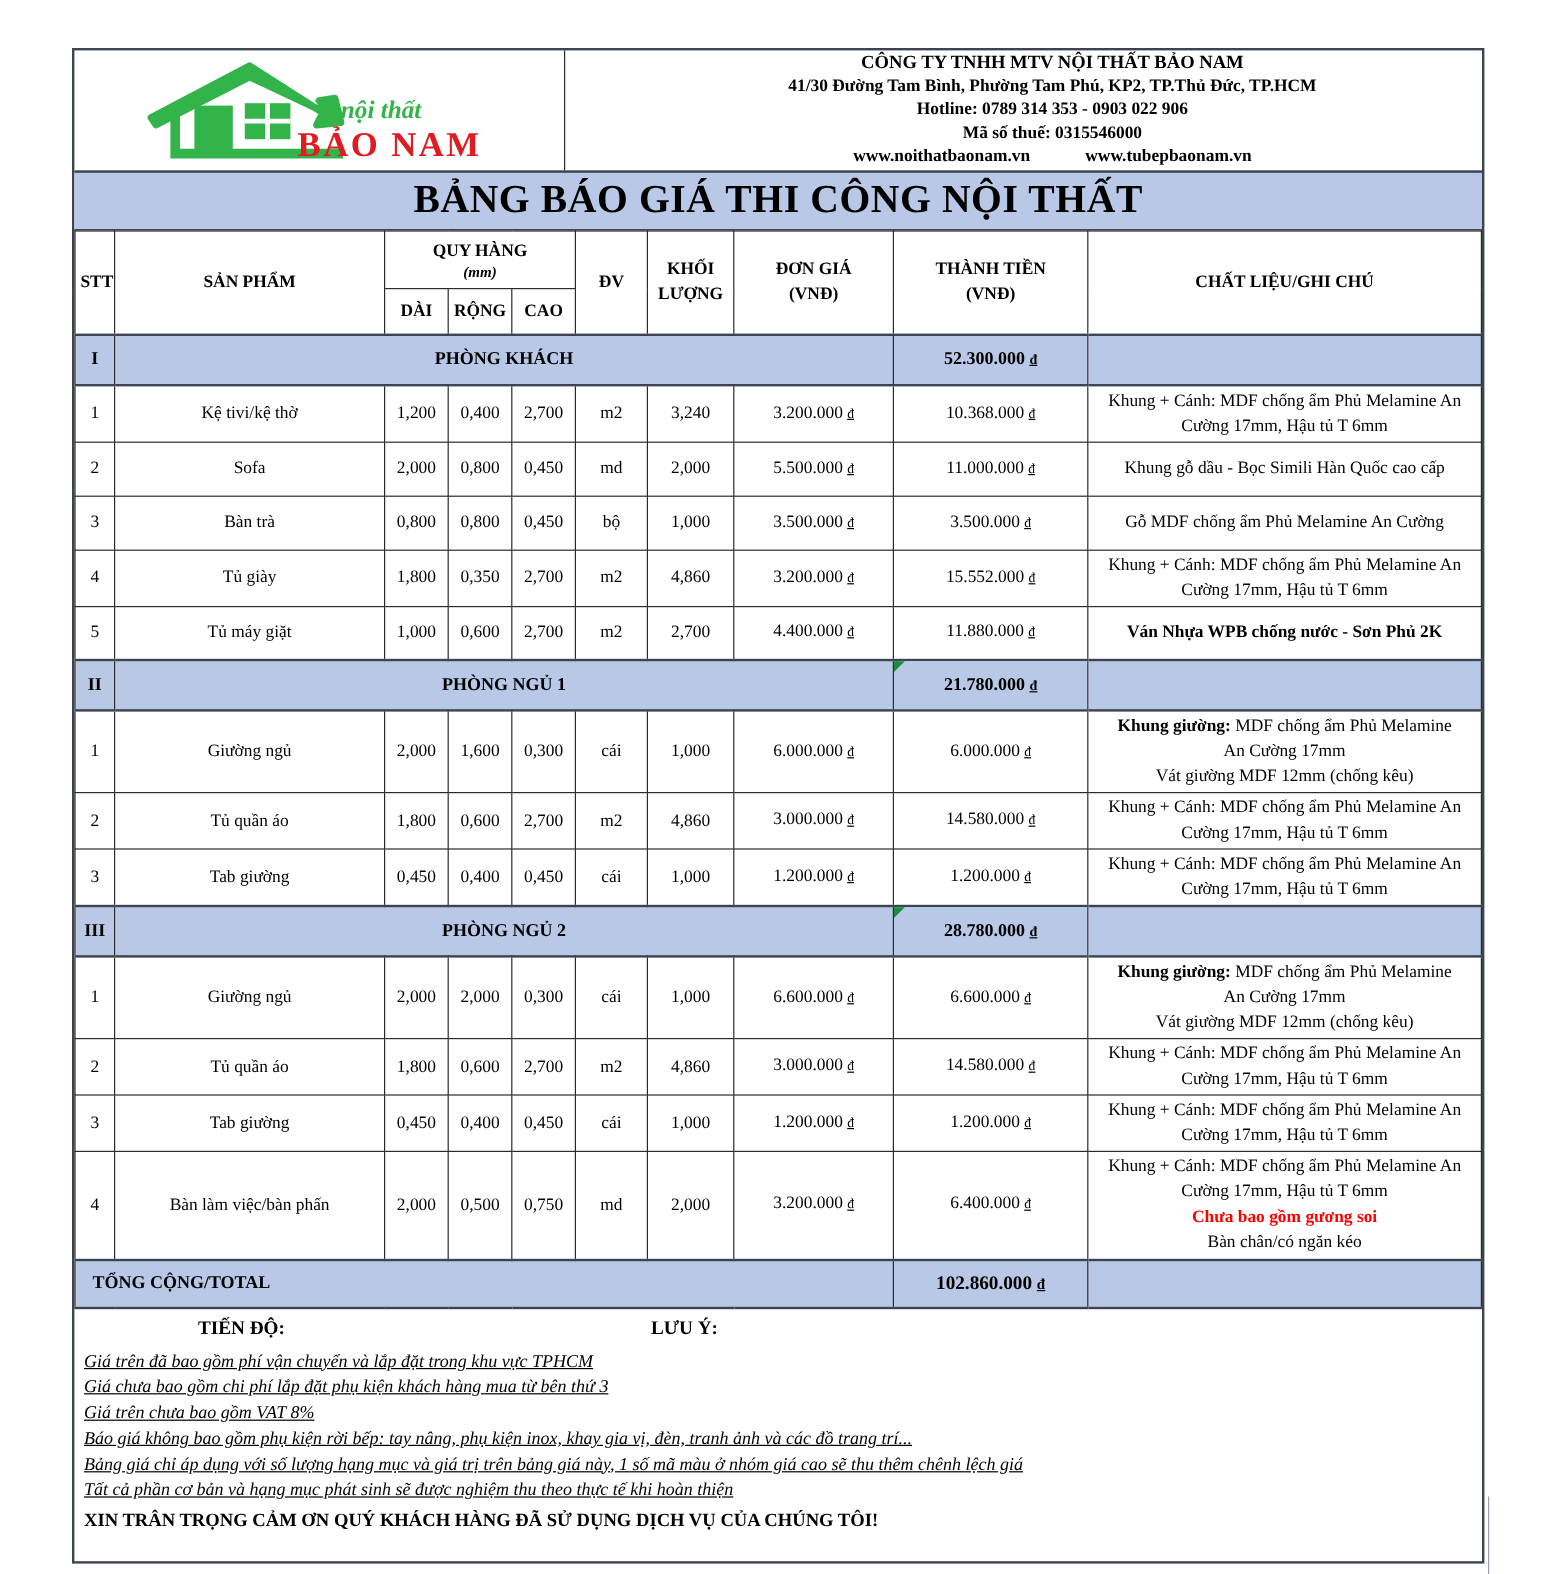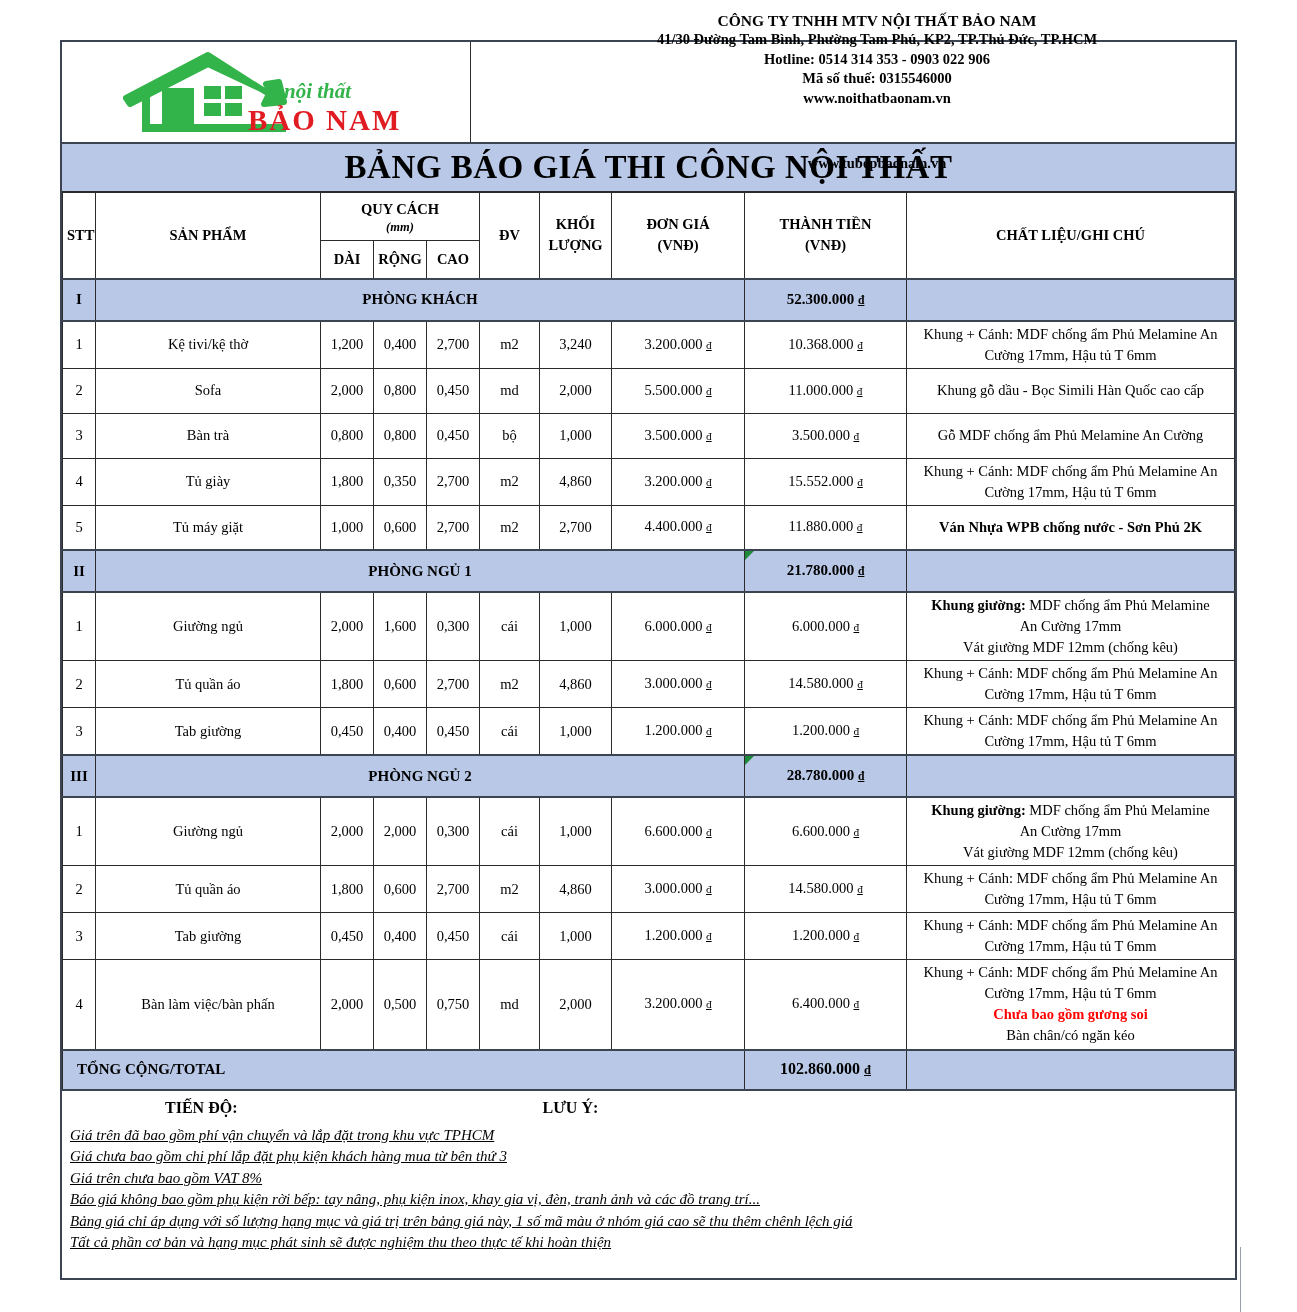--- a/index.html
+++ b/index.html
@@ -23,21 +23,21 @@
   }
   
   .head{display:flex;height:100px;}
   .logo-cell{width:408px;display:flex;align-items:center;justify-content:center;}
   .company-cell{
     flex:1;border-left:1.5px solid var(--line);
     display:flex;flex-direction:column;justify-content:center;align-items:center;
     text-align:center;font-weight:bold;line-height:19.5px;font-size:14.5px;padding-left:48px;
   }
   .company-cell .c-name{font-size:15.5px;}
-  .sites{display:flex;gap:46px;flex-direction:column;}
+  .sites{display:flex;gap:46px;}
   
   .title-bar{
     background:var(--blue);
     border-top:2px solid var(--dark);border-bottom:1.5px solid var(--line);
     height:50px;display:flex;align-items:center;justify-content:center;
     font-size:33px;font-weight:bold;letter-spacing:.5px;
   }
   
   table{border-collapse:collapse;width:100%;table-layout:fixed;}
   td,th{
@@ -101,21 +101,21 @@
         <line x1="107" y1="40" x2="107" y2="70" stroke="#fff" stroke-width="4"></line>
         <line x1="88" y1="55" x2="126" y2="55" stroke="#fff" stroke-width="4"></line>
 
         <text x="168" y="52" class="lg-nt">nội thất</text>
         <text x="132" y="84" class="lg-bn">BẢO NAM</text>
       </svg>
     </div>
     <div class="company-cell">
       <div class="c-name">CÔNG TY TNHH MTV NỘI THẤT BẢO NAM</div>
       <div>41/30 Đường Tam Bình, Phường Tam Phú, KP2, TP.Thủ Đức, TP.HCM</div>
-      <div>Hotline: 0514 314 353 - 0903 022 906</div>
+      <div>Hotline: 0789 314 353 - 0903 022 906</div>
       <div>Mã số thuế: 0315546000</div>
       <div class="sites">
         <span>www.noithatbaonam.vn</span>
         <span>www.tubepbaonam.vn</span>
       </div>
     </div>
   </div>
 
   <div class="title-bar">BẢNG BÁO GIÁ THI CÔNG NỘI THẤT</div>
 
@@ -130,21 +130,21 @@
         <col style="width:72px">
       <col style="width:133px">
         <col style="width:162px">
         <col>
     </colgroup>
     <thead>
       <tr class="tier1">
         <th rowspan="2">STT</th>
         <th rowspan="2">SẢN PHẨM</th>
         <th colspan="3">
-          <span>QUY CÁCH</span>
+          <span>QUY HÀNG</span>
           <span class="unit">(mm)</span>
         </th>
         <th rowspan="2">ĐV</th>
         <th rowspan="2">KHỐI LƯỢNG</th>
         <th rowspan="2">
           <span>ĐƠN GIÁ</span><br>
           <span>(VNĐ)</span>
         </th>
         <th rowspan="2">
           <span>THÀNH TIỀN</span><br>
@@ -370,17 +370,18 @@
       <span class="l2">LƯU Ý:</span>
     </div>
     <div>
       <div class="foot-note">Giá trên đã bao gồm phí vận chuyển và lắp đặt trong khu vực TPHCM</div>
       <div class="foot-note">Giá chưa bao gồm chi phí lắp đặt phụ kiện khách hàng mua từ bên thứ 3</div>
       <div class="foot-note">Giá trên chưa bao gồm VAT 8%</div>
       <div class="foot-note">Báo giá không bao gồm phụ kiện rời bếp: tay nâng, phụ kiện inox, khay gia vị, đèn, tranh ảnh và các đồ trang trí...</div>
       <div class="foot-note">Bảng giá chỉ áp dụng với số lượng hạng mục và giá trị trên bảng giá này, 1 số mã màu ở nhóm giá cao sẽ thu thêm chênh lệch giá</div>
       <div class="foot-note">Tất cả phần cơ bản và hạng mục phát sinh sẽ được nghiệm thu theo thực tế khi hoàn thiện</div>
     </div>
+    <div class="foot-thanks">XIN TRÂN TRỌNG CẢM ƠN QUÝ KHÁCH HÀNG ĐÃ SỬ DỤNG DỊCH VỤ CỦA CHÚNG TÔI!</div>
   </div>
 
 </div>
 
 <div class="stray-line"></div>
 
 </body></html>

